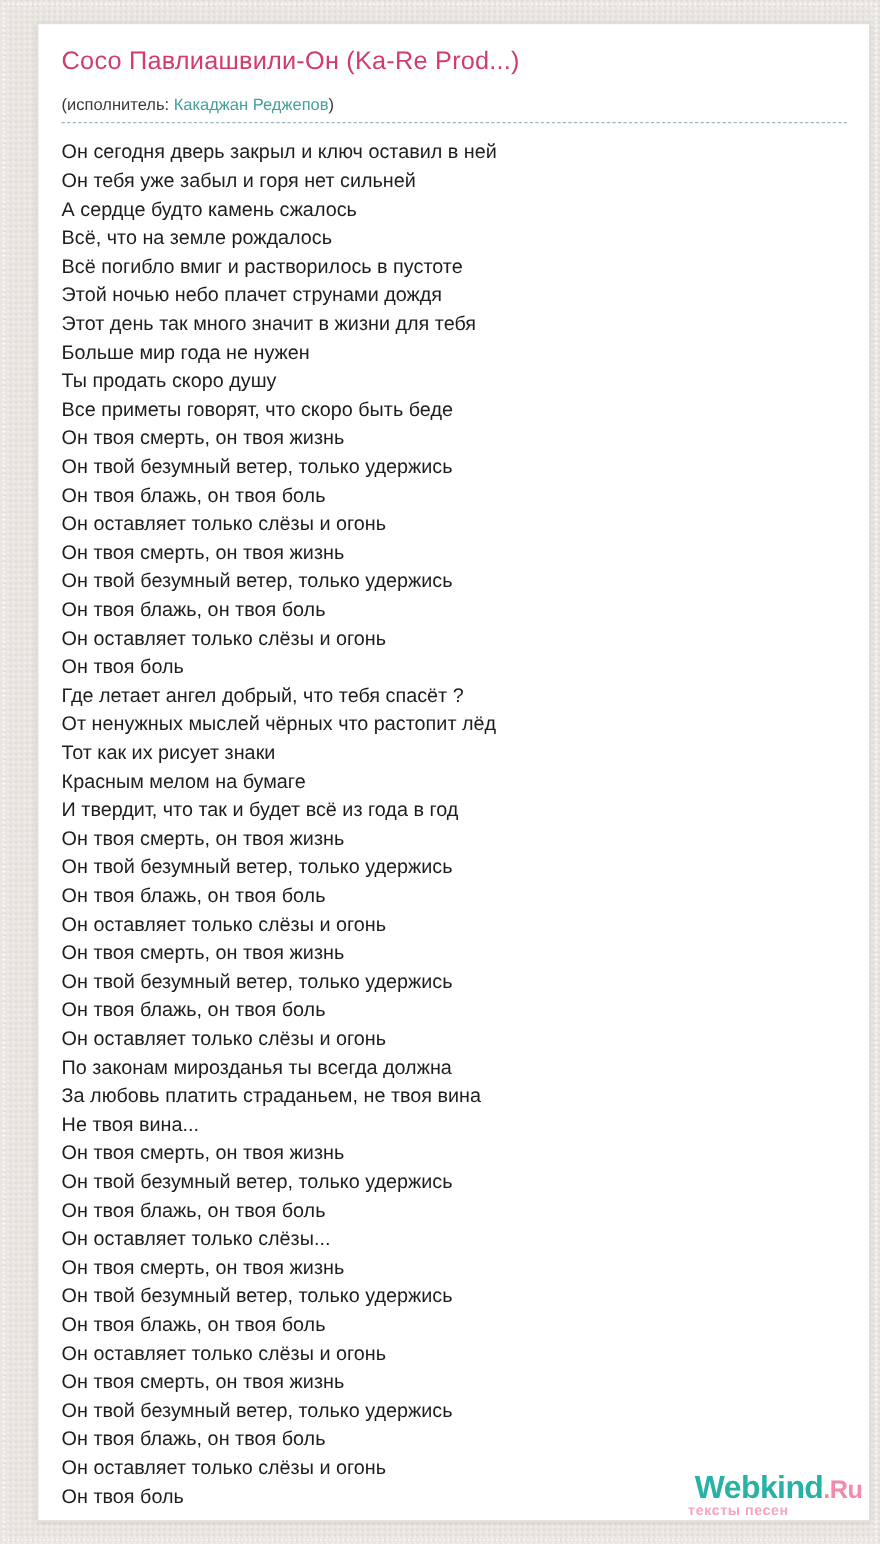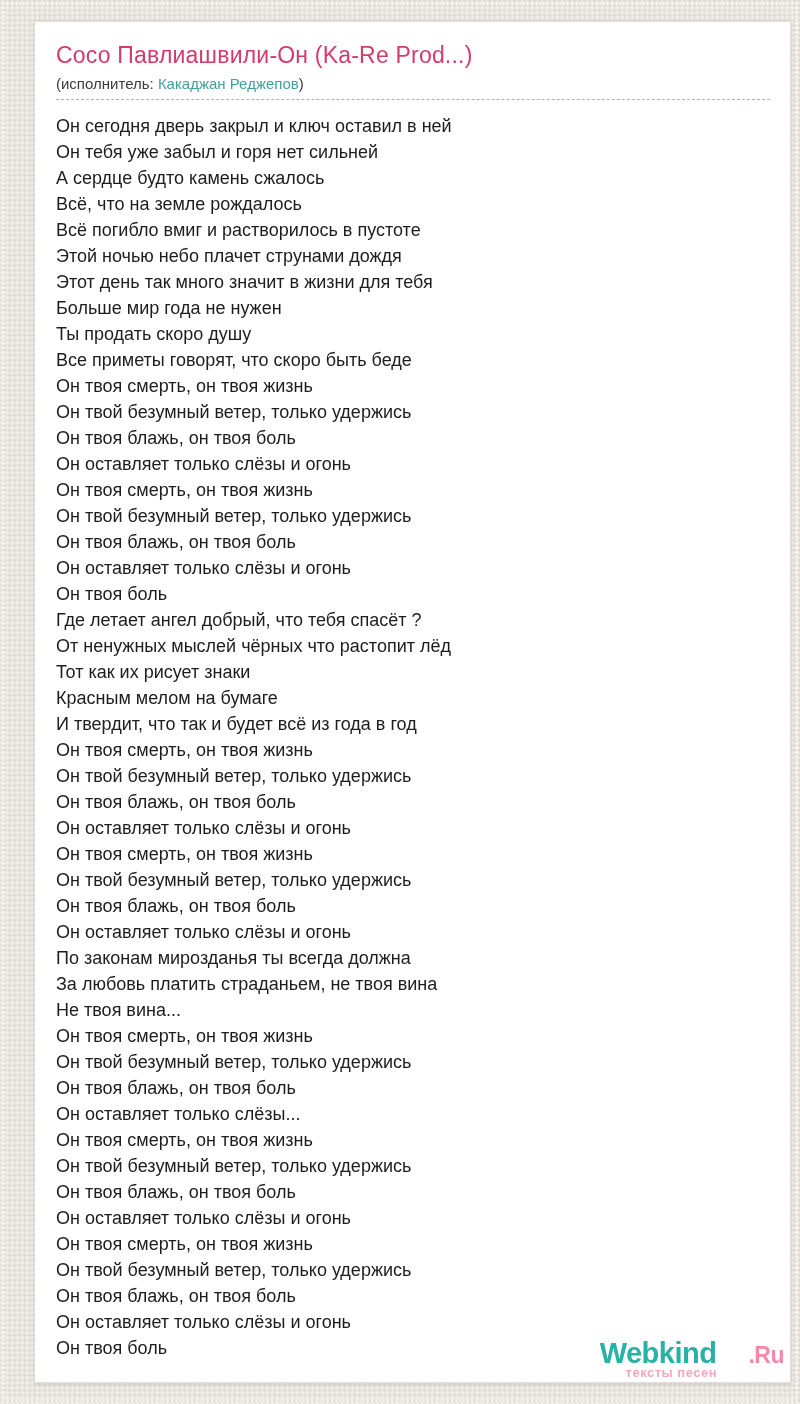--- a/index.html
+++ b/index.html
@@ -42,21 +42,21 @@
 
   .page-title {
     font-size: 23px;
     line-height: 26px;
     font-weight: normal;
     color: #d23b6b;
     letter-spacing: 0.2px;
   }
 
   .performer-line {
-    margin-top: 6px;
+    margin-top: 18px;
     font-size: 15px;
     line-height: 20px;
     color: #3a3a3a;
     padding-bottom: 5px;
     border-bottom: 1px dashed #9fb4c6;
   }
 
   .performer-link {
     color: #43a09c;
     text-decoration: none;
@@ -83,21 +83,21 @@
   }
 
   .logo-main {
     font-weight: bold;
     letter-spacing: -0.5px;
     line-height: 28px;
     white-space: nowrap;
   }
 
   .logo-teal  { font-size: 29px; color: #28b2a6; }
-  .logo-pink  { font-size: 23px; color: #f489aa; margin-left: 32px; }
+  .logo-pink  { font-size: 23px; color: #f489aa; }
 
   .logo-tagline {
     margin-top: -6px;
     margin-right: 67px;
     font-size: 13px;
     font-weight: bold;
     letter-spacing: 0.5px;
     color: #f5a6bd;
     line-height: 14px;
   }

